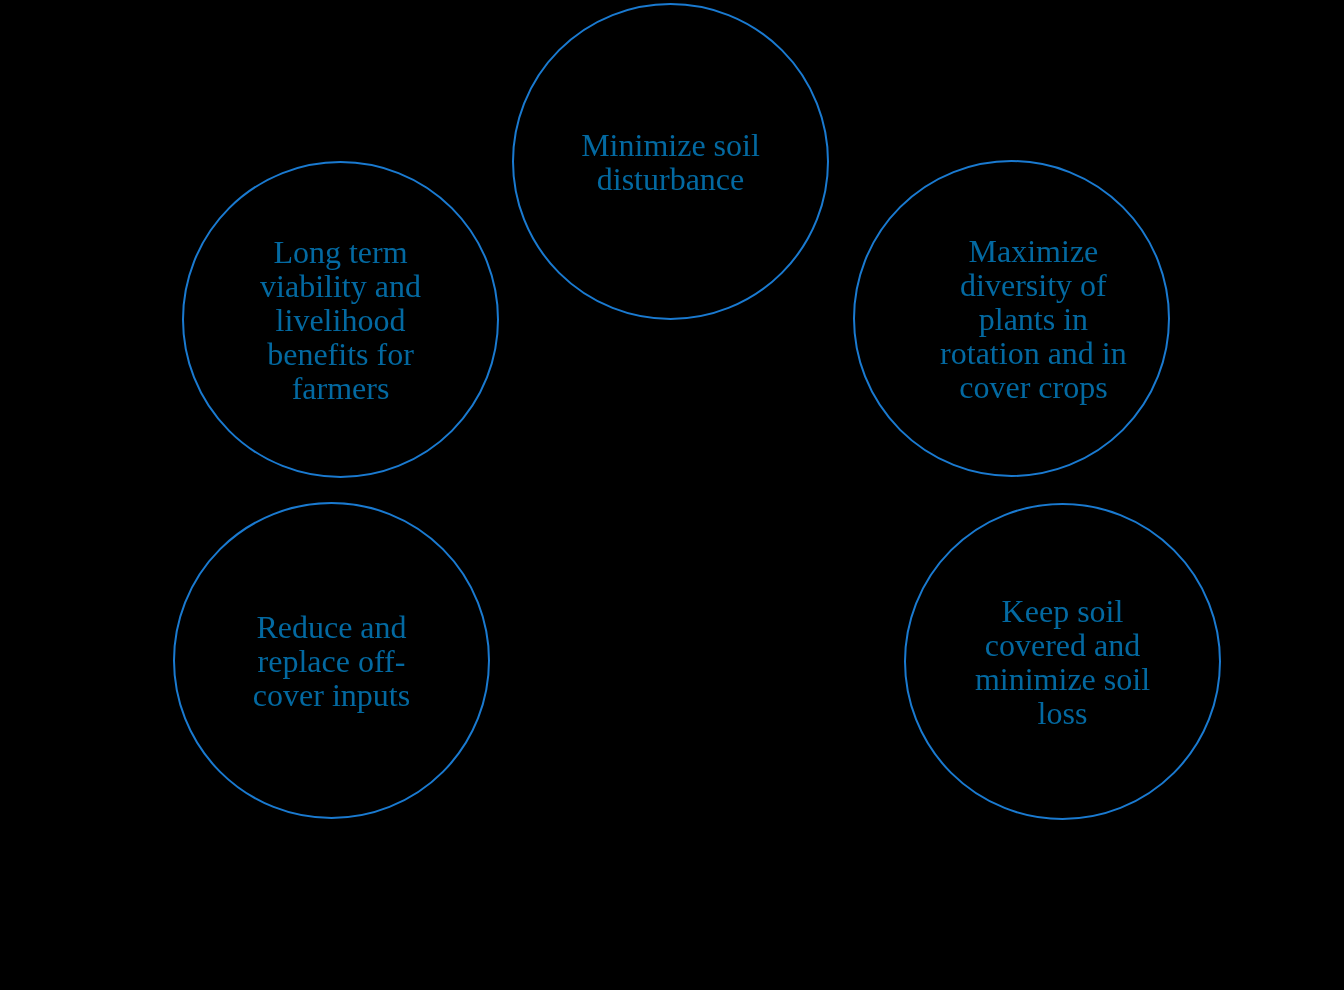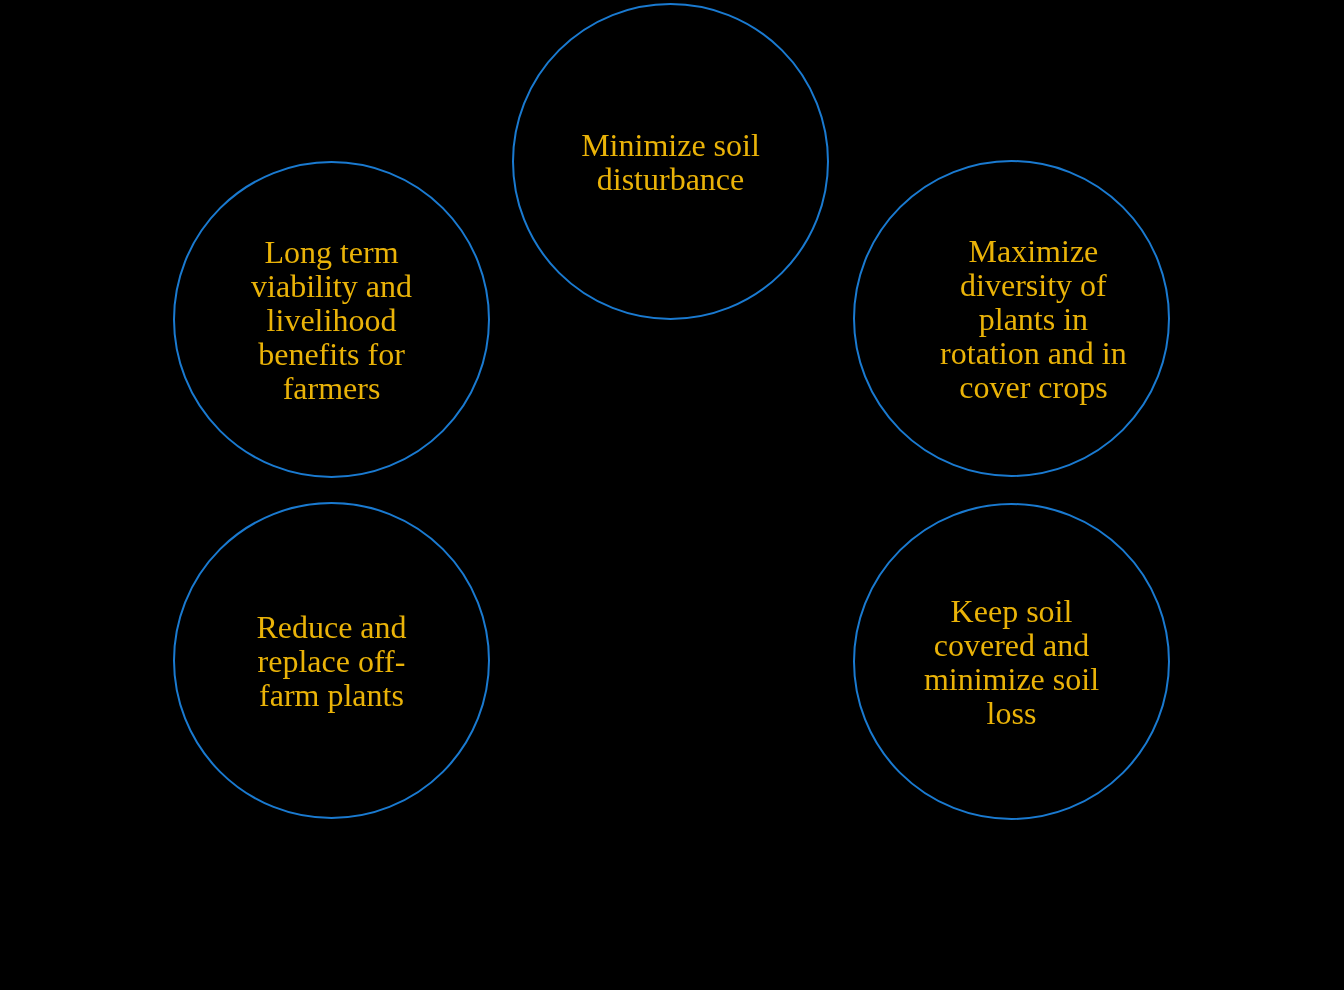--- a/index.html
+++ b/index.html
@@ -27,21 +27,21 @@
     border: 2px solid #1a7ad0;
     background: transparent;
     display: flex;
     align-items: center;
     justify-content: center;
   }
   .node-label {
     display: block;
     width: 86%;
     text-align: center;
-    color: #eab308;
+    color: #0369a1;
     font-family: "Liberation Serif", "DejaVu Serif", serif;
     font-size: 32px;
     line-height: 34px;
     font-weight: 400;
     letter-spacing: 0px;
     white-space: pre-line;
     -webkit-font-smoothing: antialiased;
   }
 </style>
 </head>
@@ -55,35 +55,35 @@
   </div>
 
   <div class="node-circle" style="left:853px; top:160px; width:317px; height:317px;justify-content:flex-end;">
     <span class="node-label">Maximize
 diversity of
 plants in
 rotation and in
 cover crops</span>
   </div>
 
-  <div class="node-circle" style="left:853px; top:503px; width:317px; height:317px;">
+  <div class="node-circle" style="left:904px; top:503px; width:317px; height:317px;">
     <span class="node-label">Keep soil
 covered and
 minimize soil
 loss</span>
   </div>
 
 
   <div class="node-circle" style="left:173px; top:502px; width:317px; height:317px;">
     <span class="node-label">Reduce and
 replace off-
-farm plants</span>
+cover inputs</span>
   </div>
 
-  <div class="node-circle" style="left:173px; top:161px; width:317px; height:317px;">
+  <div class="node-circle" style="left:182px; top:161px; width:317px; height:317px;">
     <span class="node-label">Long term
 viability and
 livelihood
 benefits for
 farmers</span>
   </div>
 
 </div>
 
 </body></html>

